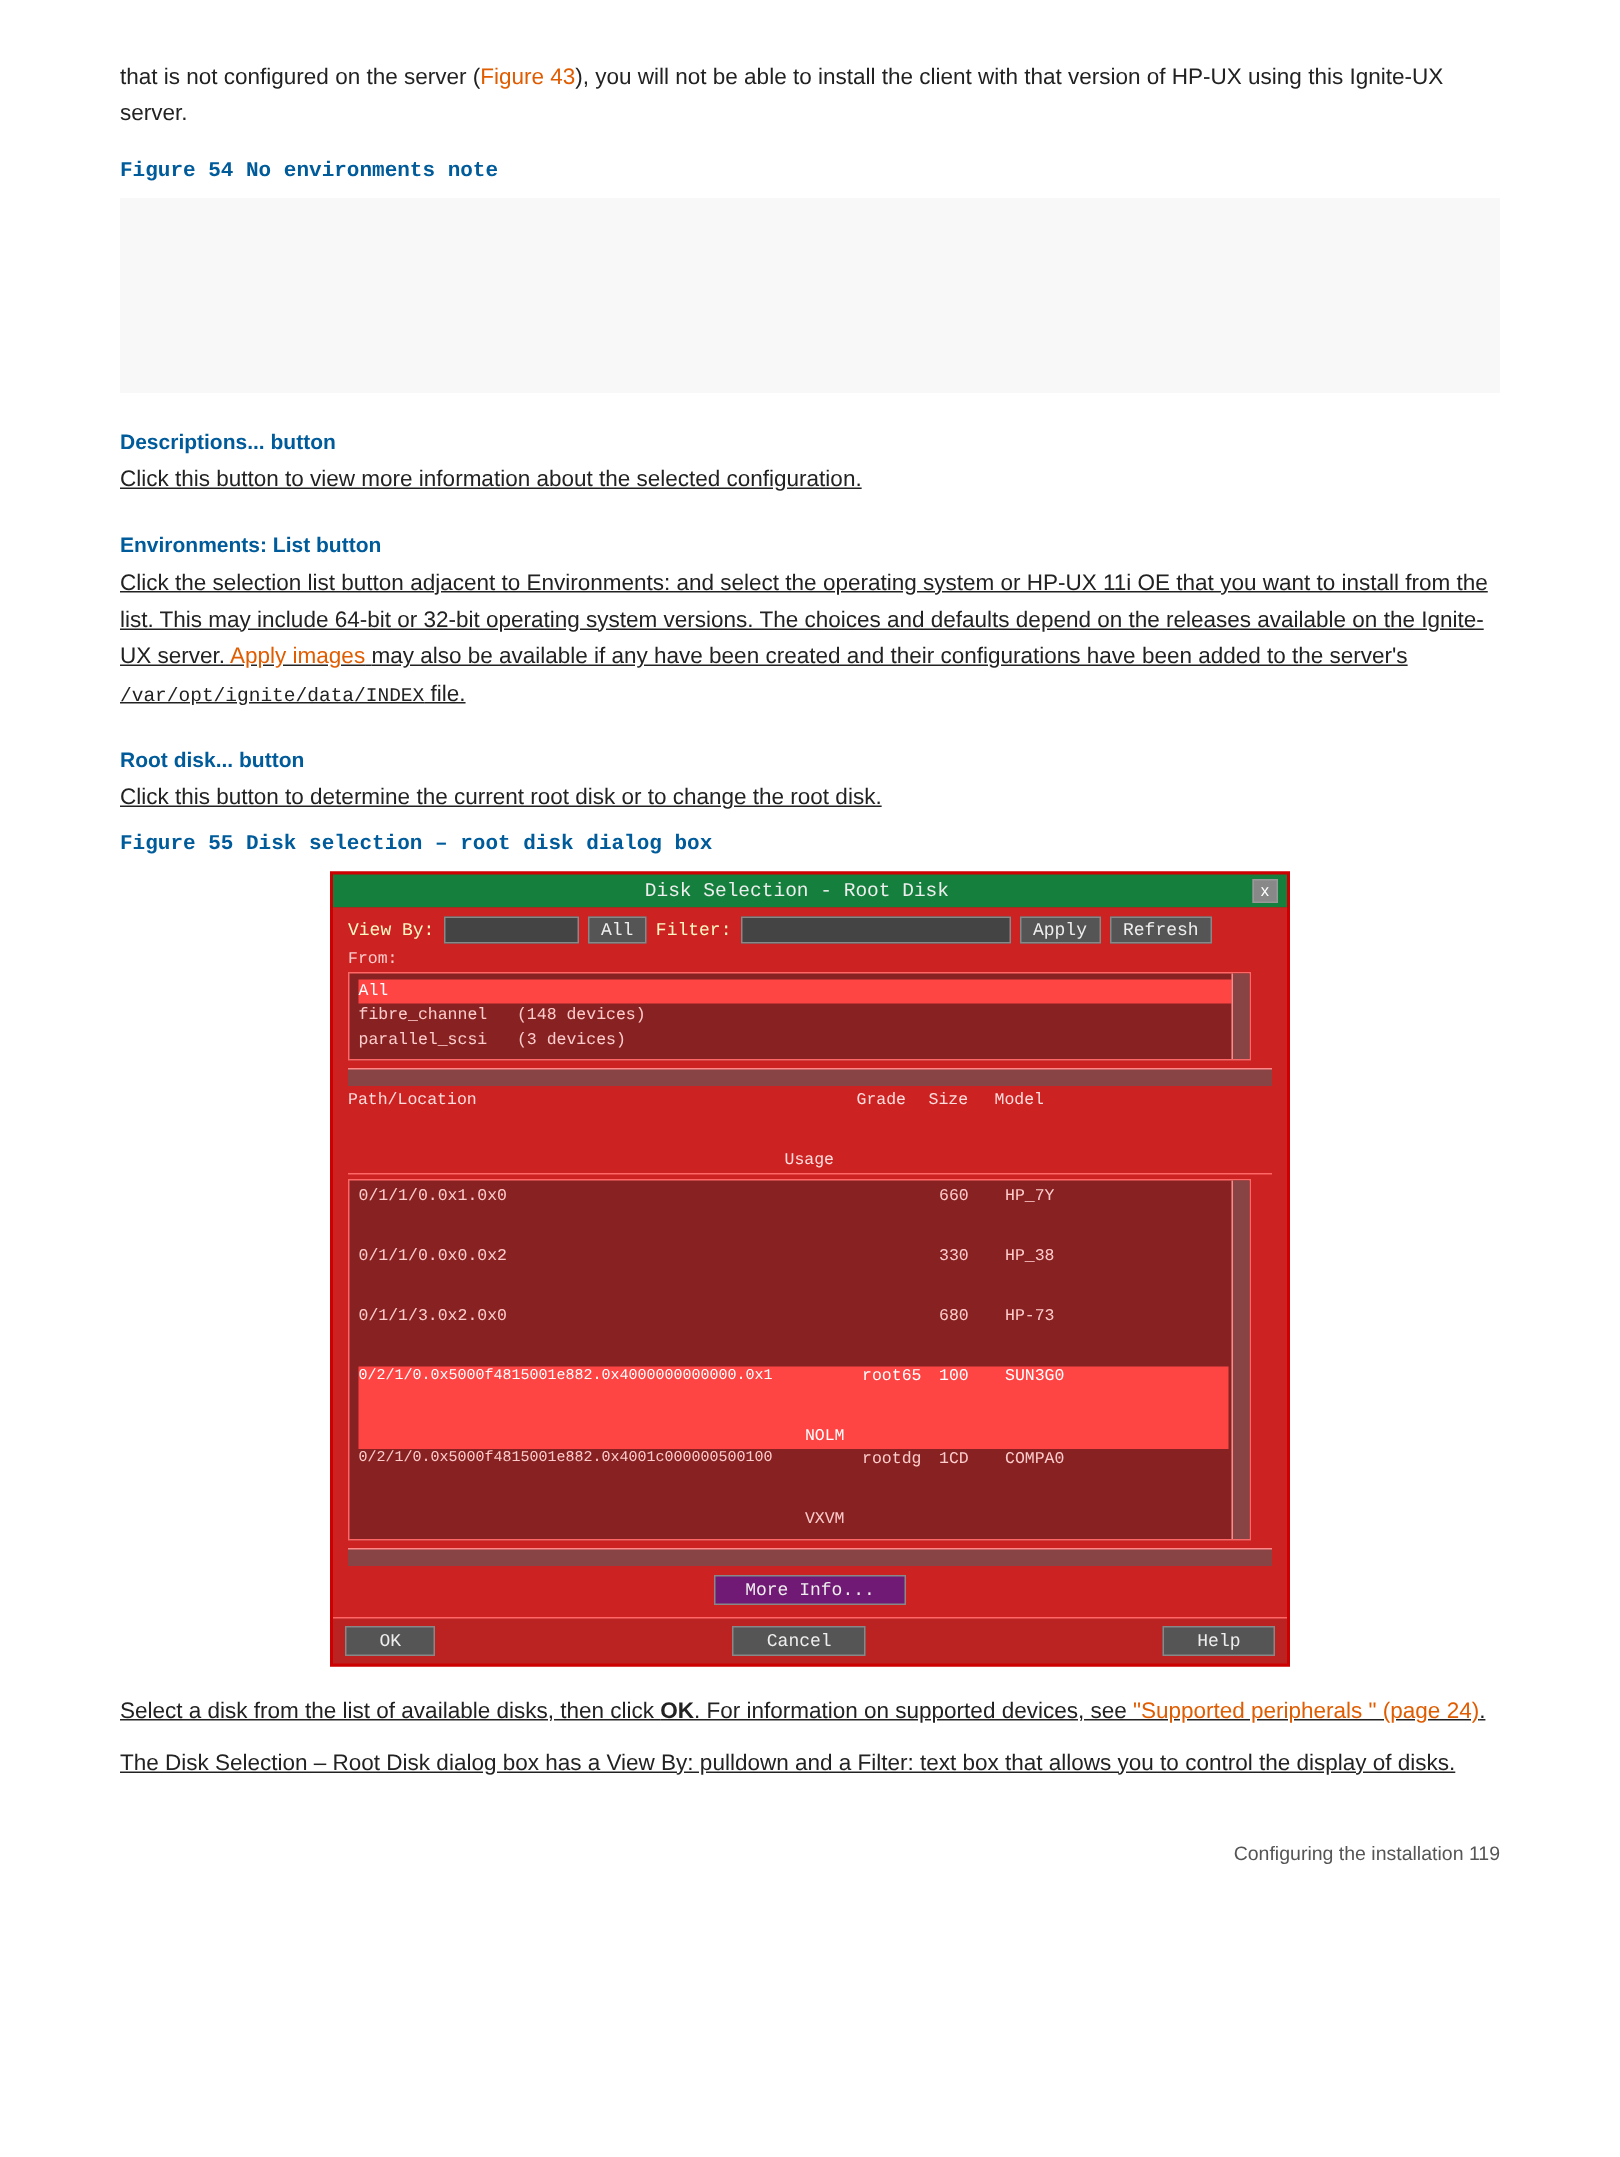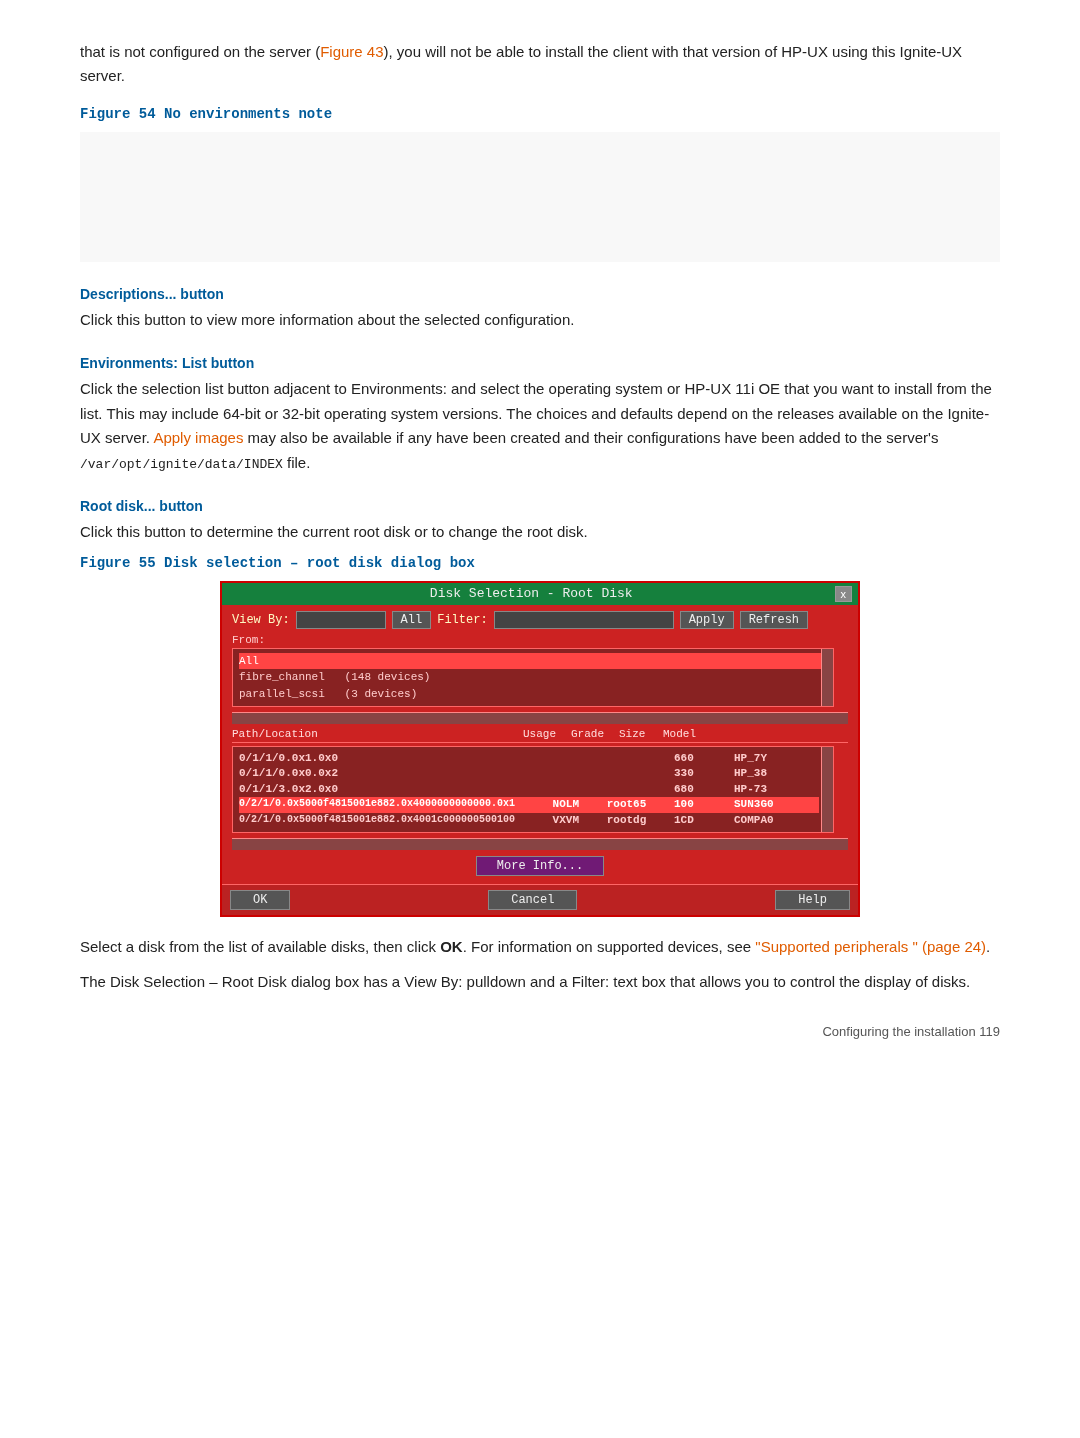--- a/index.html
+++ b/index.html
@@ -38,20 +38,21 @@
       color: #005b9a;
       font-size: 14px;
       font-weight: bold;
       margin-top: 22px;
       margin-bottom: 6px;
     }
     .body-text {
       line-height: 1.65;
       margin-bottom: 10px;
       font-size: 15px;
+      text-decoration: underline;
     }
     code, .monospace {
       font-family: 'Courier New', Courier, monospace;
       font-size: 13px;
     }
     
     .dialog-wrapper {
       width: 640px;
       margin: 10px auto 18px auto;
       border: 2px solid #cc0000;
@@ -160,31 +161,30 @@
     .dialog-table-header {
       display: flex;
       gap: 4px;
       color: #ffdddd;
       font-size: 11px;
       border-bottom: 1px solid #ff6666;
       padding-bottom: 2px;
       margin-bottom: 3px;
     }
     .col-path { width: 260px; flex-shrink: 0; }
-    .col-usage { width: 60px; text-align: right; flex-shrink: 0; }
+    .col-usage { width: 60px; text-align: right; flex-shrink: 0; margin-top: 40px; }
     .col-grade { width: 55px; text-align: center; flex-shrink: 0; }
     .col-size { width: 40px; text-align: left; flex-shrink: 0; }
     .col-model { width: 80px; flex-shrink: 0; }
     .dialog-disk-row {
       display: flex;
-      gap: 20px;
+      gap: 4px;
       font-size: 11px;
       line-height: 1.4;
       color: #ffcccc;
-      font-weight: bold;
     }
     .dialog-disk-row.selected {
       background: #ff4444;
       color: #ffffff;
     }
     .dialog-more-info-row {
       text-align: center;
       margin: 6px 0 4px 0;
     }
     .dialog-more-info-btn {
@@ -206,21 +206,21 @@
     .dialog-footer-btn {
       background: #555;
       color: #eee;
       border: 1px solid #888;
       padding: 2px 22px;
       font-size: 12px;
       font-family: 'Courier New', Courier, monospace;
       cursor: pointer;
     }
     .page-footer {
-      margin-top: 30px;
+      margin-top: 40px;
       text-align: right;
       color: #555;
       font-size: 13px;
     }
   </style>
 </head>
 <body>
 
 <p class="intro-text">
   <span>that is not configured on the server (</span><a class="link-text">Figure 43</a><span>), you will not be able to install the client with that version of HP-UX using this Ignite-UX server.</span>

